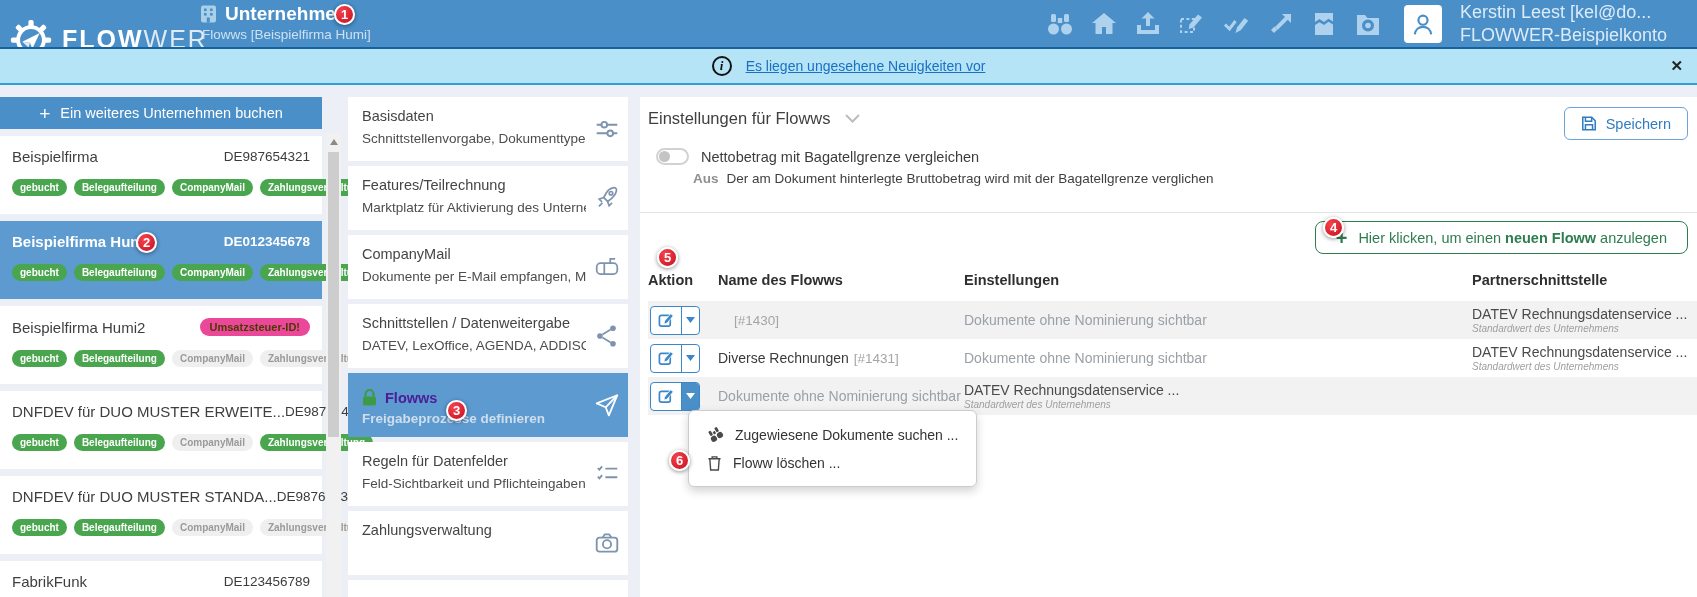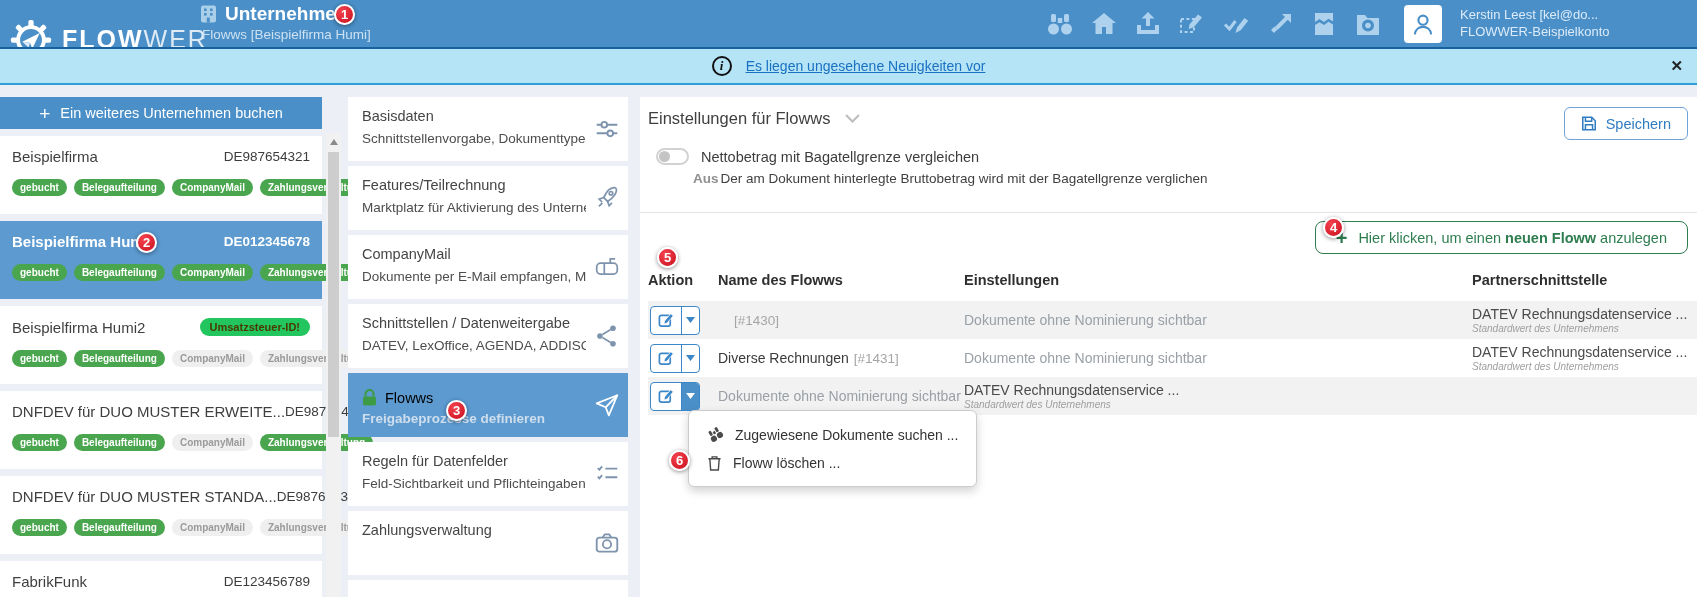--- a/index.html
+++ b/index.html
@@ -13,21 +13,21 @@
   .logo-text { margin-left:10px; font-size:25px; color:#fff; letter-spacing:2px; }
   .logo-text .bold { font-weight:bold; }
   .logo-text .thin { font-weight:300; color:rgba(255,255,255,.82); }
   .hdr-section { position:absolute; left:200px; top:3px; }
   .hdr-title-row { display:flex; align-items:center; gap:8px; }
   .hdr-title { font-size:19px; font-weight:bold; color:#fff; }
   .hdr-sub { font-size:13.5px; color:#cde1f2; margin-left:2px; margin-top:2px; }
   .hdr-right { position:absolute; left:1046px; top:0; height:47px; display:flex; align-items:center; gap:16px; }
   .tb-icon { width:28px; height:28px; color:#aed2ee; flex:0 0 auto; }
   .avatar { width:38px; height:38px; background:#fff; border-radius:4px; display:flex; align-items:center; justify-content:center; margin-left:6px; }
-  .user-block { font-size:13px; color:#dcebf9; line-height:1.25; margin-left:2px; white-space:nowrap; }
+  .user-block { font-size:18px; color:#dcebf9; line-height:1.25; margin-left:2px; white-space:nowrap; }
 
   
   .notif { position:absolute; top:47px; left:0; width:100%; height:38px; background:#b5e4f6;
            border-top:2px solid #17629c; border-bottom:2px solid #2f9fd8;
            display:flex; align-items:center; justify-content:center; gap:14px; }
   .info-i { width:20px; height:20px; border:2px solid #111; border-radius:50%; color:#111;
             font-family:"Liberation Serif", serif; font-style:italic; font-weight:bold; font-size:13px;
             display:flex; align-items:center; justify-content:center; }
   .notif-link { font-size:14px; color:#1a70c2; text-decoration:underline; cursor:pointer; }
   .notif-close { position:absolute; right:14px; top:50%; transform:translateY(-50%); font-size:15px; font-weight:bold; color:#222; cursor:pointer; }
@@ -39,53 +39,53 @@
   .companies { position:absolute; left:0; top:136px; width:322px; display:flex; flex-direction:column; gap:7px; }
   .company { background:#fff; min-height:78px; padding:12px 12px 13px; cursor:pointer; }
   .company-top { display:flex; justify-content:space-between; align-items:center; }
   .c-name { font-size:15px; color:#3f3f3f; white-space:nowrap; }
   .c-vat { font-size:13.5px; color:#3c3c3c; white-space:nowrap; }
   .company.selected { background:#5c9ad0; }
   .company.selected .c-name, .company.selected .c-vat { color:#fff; font-weight:bold; }
   .badges { margin-top:14px; display:flex; gap:7px; }
   .badge { font-size:10px; font-weight:bold; color:#fff; background:#4aa64e; padding:3px 8px; border-radius:10px; white-space:nowrap; }
   .badge.off { background:#efefef; color:#9a9a9a; }
-  .warn-badge { font-size:11px; font-weight:bold; color:#4a3a00; background:#22c55e; padding:3px 10px; border-radius:10px; white-space:nowrap; }
+  .warn-badge { font-size:11px; font-weight:bold; color:#4a3a00; background:#ec4899; padding:3px 10px; border-radius:10px; white-space:nowrap; }
 
   
   .sb-track { position:absolute; left:326px; top:133px; width:15px; height:464px; background:#f1f1f1; }
   .sb-arrow { width:0; height:0; border-left:4px solid transparent; border-right:4px solid transparent; border-bottom:6px solid #8a8a8a; margin:6px auto 0; }
   .sb-thumb { position:absolute; left:2px; top:19px; width:11px; height:285px; background:#cdcdcd; }
 
   
   .menu { position:absolute; left:348px; top:97px; width:280px; display:flex; flex-direction:column; gap:5px; }
   .menu-item { background:#fff; height:64px; padding:11px 42px 0 14px; position:relative; cursor:pointer; }
   .mi-title-row { display:flex; align-items:center; }
   .mi-title { font-size:14.5px; color:#454545; white-space:nowrap; }
   .mi-sub { font-size:13.5px; color:#4d4d4d; margin-top:7px; white-space:nowrap; overflow:hidden; }
   .mi-icon { position:absolute; right:8px; top:50%; transform:translateY(-50%); width:26px; height:26px; color:#7e93ad; }
   .menu-item.selected { background:#5c9ad0; padding-top:16px; }
-  .menu-item.selected .mi-title { color:#000000; font-weight:normal; }
+  .menu-item.selected .mi-title { color:#4c1d95; font-weight:bold; }
   .menu-item.selected .mi-sub { color:#cfdeed; font-weight:bold; margin-top:5px; }
   .menu-item.selected .mi-icon { color:#fff; }
   .lock-icon { margin-right:8px; flex:0 0 auto; }
   .menu-item.partial { height:17px; padding:0; }
 
   
   .main { position:absolute; left:640px; top:97px; width:1057px; height:500px; background:#fff; }
   .main-title-row { position:absolute; left:8px; top:12px; display:flex; align-items:center; gap:14px; }
   .main-title { font-size:16.5px; color:#3f3f3f; }
   .save-btn { position:absolute; right:9px; top:10px; height:33px; border:1px solid #6ea3d8; border-radius:6px;
               background:#fff; color:#2f7cc0; font-size:14.5px; display:flex; align-items:center; gap:9px; padding:0 16px; cursor:pointer; }
   .toggle-row { position:absolute; left:16px; top:51px; display:flex; align-items:center; gap:12px; }
   .toggle { width:33px; height:17px; border:2px solid #d2d2d2; border-radius:10px; position:relative; background:#fff; cursor:pointer; }
   .knob { position:absolute; left:1px; top:1px; width:11px; height:11px; border-radius:50%; background:#c4c4c4; }
   .toggle-label { font-size:14.5px; color:#3d3d3d; }
   .toggle-desc { position:absolute; left:53px; top:74px; font-size:13.5px; color:#3f3f3f; }
-  .state { font-weight:bold; color:#8f8f8f; margin-right:2px; }
+  .state { font-weight:bold; color:#8f8f8f; margin-right:8px; }
   .divider { position:absolute; left:0; right:0; top:115px; border-top:1px solid #e4e4e4; }
   .new-btn { position:absolute; right:9px; top:124px; height:33px; border:1px solid #2e7d4f; border-radius:8px; background:#fff;
              color:#2e7d4f; font-size:14.5px; display:flex; align-items:center; gap:11px; padding:0 20px; cursor:pointer; white-space:nowrap; }
   .new-plus { font-size:20px; font-weight:bold; line-height:1; }
   .new-bold { font-weight:bold; margin:0 4px; }
 
   .table { position:absolute; left:8px; right:0; top:170px; }
   .thead, .trow { display:grid; grid-template-columns:70px 246px 508px auto; align-items:center; }
   .thead { font-weight:bold; font-size:14.5px; color:#2f2f2f; height:26px; margin-bottom:8px; }
   .trow { height:38px; }

